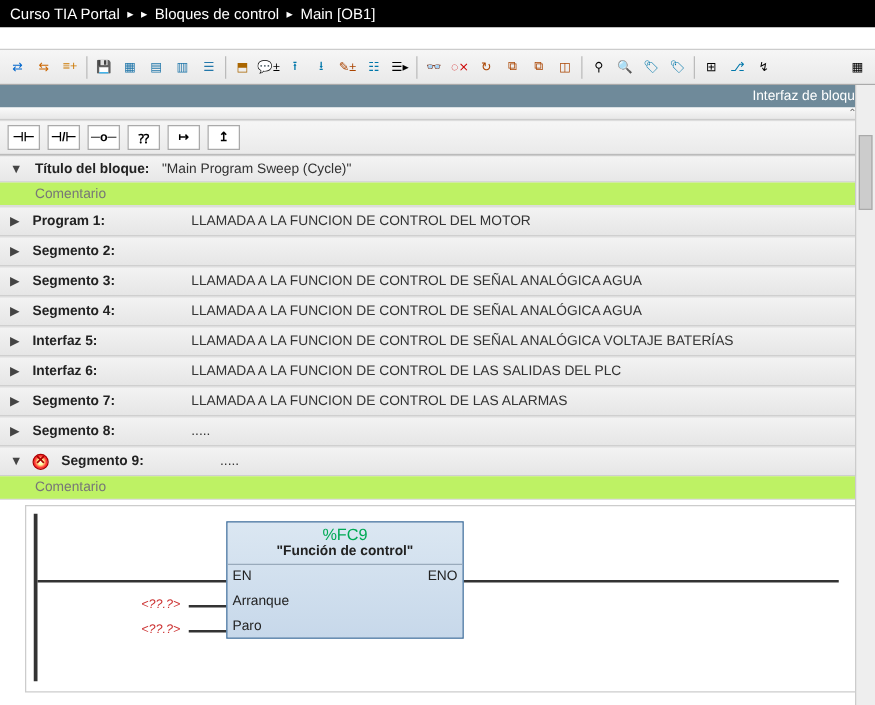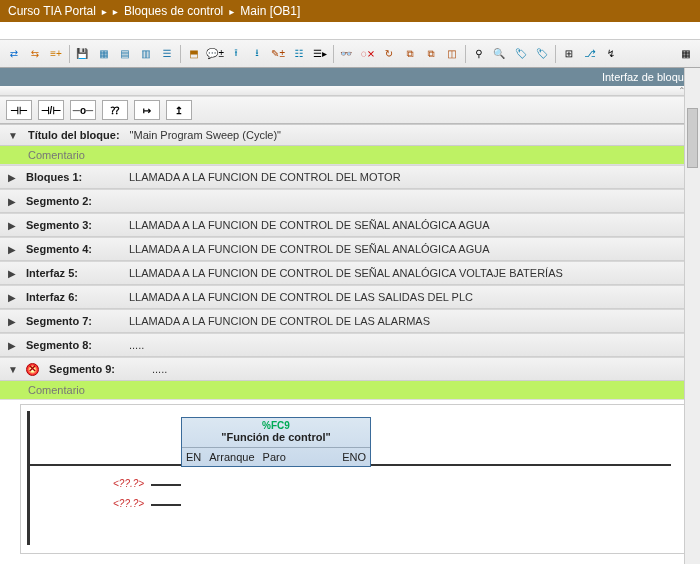--- a/index.html
+++ b/index.html
@@ -6,21 +6,21 @@
   body {
     font-family: "Segoe UI", Tahoma, Arial, sans-serif;
     font-size: 11px;
     background: #fff;
     width: 700px;
     height: 564px;
     overflow: hidden;
     color: #222;
   }
   .breadcrumb {
-    background: #a16207;
+    background: #000000;
     color: #fff;
     padding: 4px 8px;
     height: 22px;
     display: flex;
     align-items: center;
     gap: 6px;
     font-size: 12px;
   }
   .breadcrumb .sep { color: #fff; font-size: 10px; }
   .spacer { height: 18px; background: #fff; border-bottom: 1px solid #ccc; }
@@ -94,21 +94,21 @@
     background: linear-gradient(#f3f3f3,#e6e6e6);
     border-top:1px solid #d7d7d7;
     border-bottom:1px solid #cfcfcf;
     display:flex; align-items:center;
     padding: 3px 8px;
     gap: 8px;
     height: 24px;
   }
   .segment .arrow { color:#444; font-size:10px; width:10px; cursor:pointer;}
   .segment .segname { font-weight:bold; min-width:95px; }
-  .segment .segdesc { color:#333; }
+  .segment .segdesc { color:#333;margin-left:24px; }
   .erroricon {
     width:13px; height:13px; border-radius:50%;
     background: radial-gradient(#fff, #ff9 30%, #f33 60%);
     border:1px solid #a00;
     display:inline-flex; align-items:center; justify-content:center;
     color:#a00; font-weight:bold; font-size:10px; line-height:1;
     margin-right:2px;
   }
   .network-area {
     background:#fff;
@@ -121,24 +121,24 @@
   .rail-left { position:absolute; left:6px; top:6px; bottom:8px; width:3px; background:#333;}
   .fbd-box {
     position:absolute;
     left:160px; top:12px;
     width:190px;
     border:1px solid #3a6b9a;
     background: linear-gradient(#dbe7f2,#c7d8ea);
     font-size:11px;
     text-align:center;
   }
-  .fbd-title { color:#0a5; font-weight:bold; padding:2px 0 0; font-size:10px;}
+  .fbd-title { color:#0a5; font-weight:normal; padding:2px 0 0; font-size:13px;}
   .fbd-name { font-weight:bold; padding:0 0 4px; border-bottom:1px solid #9ab;}
   .fbd-ports { display:flex; justify-content:space-between; padding:3px 4px; }
-  .fbd-port-left, .fbd-port-right { display:flex; flex-direction:row; gap:8px; text-align:left;}
+  .fbd-port-left, .fbd-port-right { display:flex; flex-direction:column; gap:8px; text-align:left;}
   .fbd-port-right { text-align:right;}
   .wire { position:absolute; height:2px; background:#333;}
   .tag-unk { position:absolute; color:#c33; font-style:italic; font-size:10px;}
   .scroll-v {
     position:absolute; right:0; top:68px; bottom:0; width:16px;
     background:#eee; border-left:1px solid #ccc;
   }
   .scroll-v .thumb { position:absolute; left:2px; right:2px; top:40px; height:60px; background:#ccc; border:1px solid #aaa;}
 </style>
 </head>
@@ -212,21 +212,21 @@
 <div class="block-title">
   <span class="arrow">▼</span>
   <span class="label">Título del bloque:</span>
   <span class="value">"Main Program Sweep (Cycle)"</span>
 </div>
 <div class="comment-line">Comentario</div>
 
 <div id="segments-container">
     <div class="segment">
       <span class="arrow">▶</span>
-      <span class="segname">Bloques 1:</span>
+      <span class="segname">Program 1:</span>
       <span class="segdesc">LLAMADA A LA FUNCION DE CONTROL DEL  MOTOR</span>
     </div>
     <div class="segment">
       <span class="arrow">▶</span>
       <span class="segname">Segmento 2:</span>
     </div>
     <div class="segment">
       <span class="arrow">▶</span>
       <span class="segname">Segmento 3:</span>
       <span class="segdesc">LLAMADA A LA FUNCION DE CONTROL DE SEÑAL ANALÓGICA AGUA</span>

